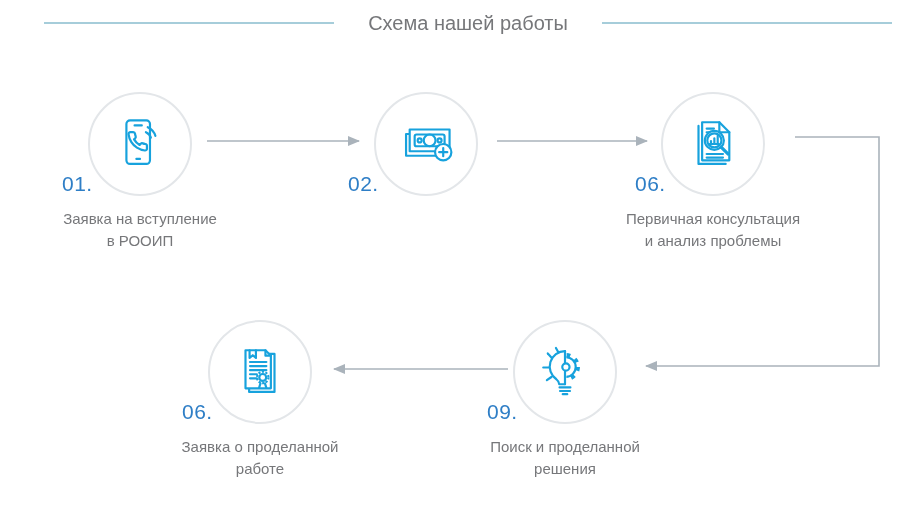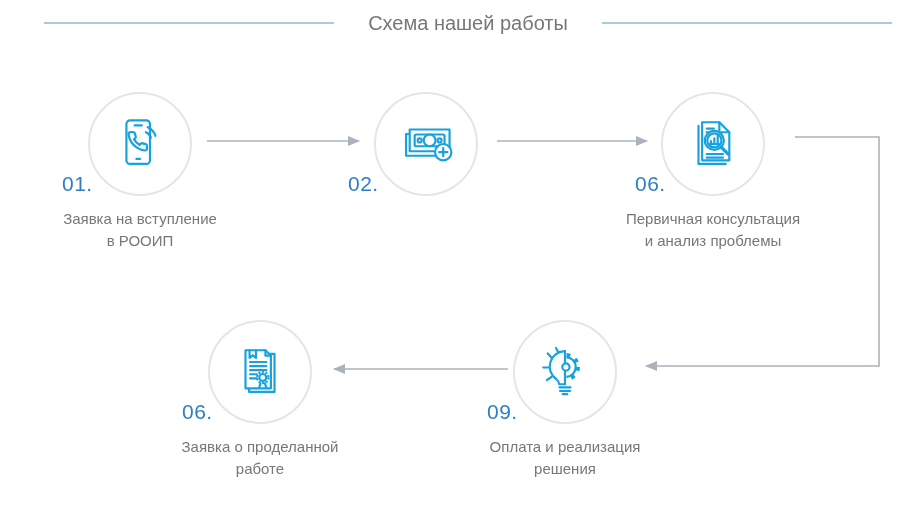--- a/index.html
+++ b/index.html
@@ -129,21 +129,21 @@
         <circle class="fw" cx="33" cy="26.5" r="4"></circle>
         <line x1="22" y1="5.5" x2="24.5" y2="10"></line>
         <line x1="13" y1="11.5" x2="17.5" y2="16.5"></line>
         <line x1="8" y1="27" x2="14.5" y2="27"></line>
         <line x1="12" y1="41" x2="17" y2="37.5"></line>
         <line x1="26" y1="49" x2="38" y2="49"></line>
         <line x1="26.5" y1="53" x2="37.5" y2="53"></line>
         <path d="M29.5 56.5 h5"></path>
       </svg>
     </div>
-    <div class="label">Оплата и реализация
+    <div class="label">Поиск и проделанной
 решения</div>
   </div>
 
   <div class="step" style="left:150px;top:320px">
     <div class="num">06.</div>
     <div class="circle">
       <svg class="ic" viewBox="0 0 64 64" width="58" height="58">
         <rect x="20" y="12" width="28" height="42"></rect>
         <path class="fw" d="M16 8 H38 L44 14 V50 H16 Z"></path>
         <path d="M38 8 V14 H44"></path>

